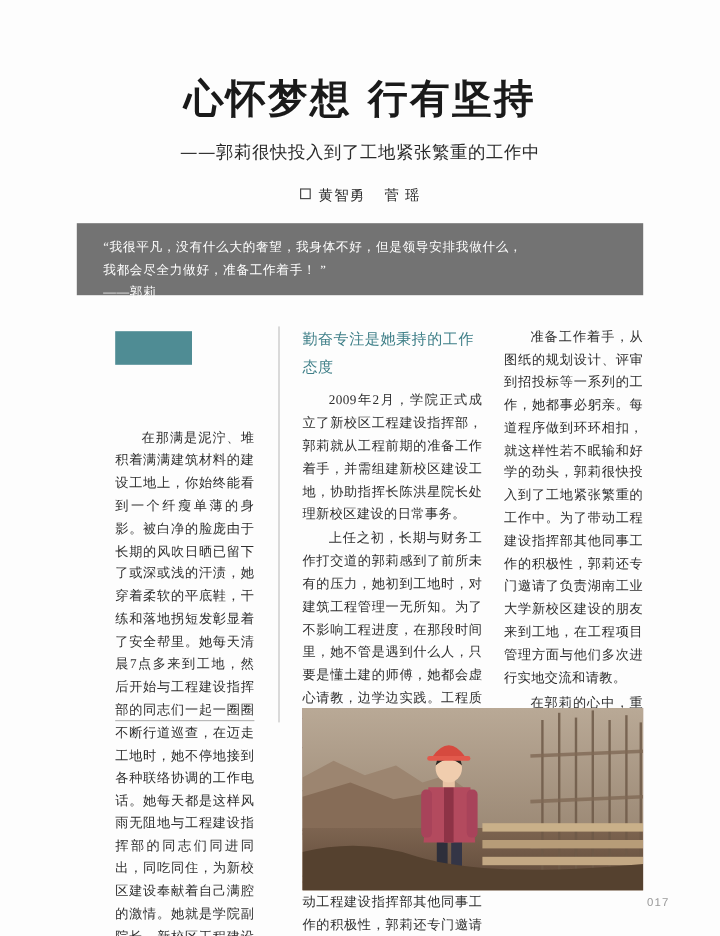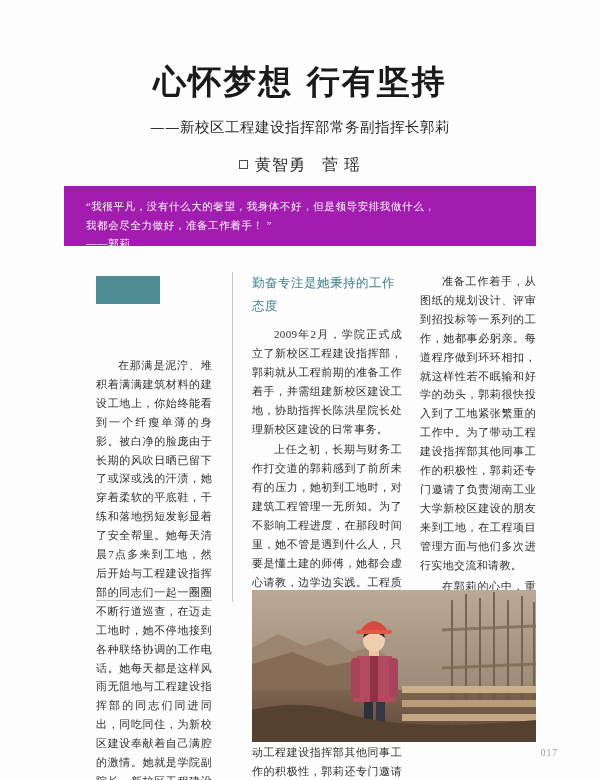--- a/index.html
+++ b/index.html
@@ -42,21 +42,21 @@
   }
   .sub-title {
     margin-top: 16px;
     font-size: 14.5px;
     letter-spacing: 0.5px;
     color: #2b2b2b;
     font-family: "DejaVu Serif", "Liberation Serif", serif;
   }
   .byline {
     margin-top: 18px;
-    font-size: 16px;
+    font-size: 12px;
     color: #2b2b2b;
     letter-spacing: 1px;
   }
   .byline .sq {
     display: inline-block;
     width: 7px;
     height: 7px;
     border: 1px solid #4a4a4a;
     margin-right: 7px;
     vertical-align: 1px;
@@ -66,21 +66,21 @@
     width: 16px;
   }
 
   
   .quote-banner {
     position: absolute;
     left: 64px;
     top: 186px;
     width: 472px;
     height: 60px;
-    background: #a21caf;
+    background: #737373;
     box-sizing: border-box;
     padding: 11px 22px 16px 22px;
   }
   .quote-line {
     font-size: 10.5px;
     color: #ffffff;
     line-height: 1.85;
     letter-spacing: 0.6px;
   }
   .quote-attrib {
@@ -173,31 +173,31 @@
   .photo svg { display: block; }
 
   
   .page-number {
     position: absolute;
     right: 42px;
     bottom: 22px;
     font-size: 9.5px;
     color: #9a9a9a;
     letter-spacing: 1px;
-    font-family: Liberation Serif, serif;
+    font-family: Liberation Sans, sans-serif;
   }
 </style>
 </head>
 <body>
 
 <div class="page">
 
   <div class="title-block">
     <div class="main-title">心怀梦想  行有坚持</div>
-    <div class="sub-title">——新校区工程建设指挥部常务副指挥长郭莉</div>
+    <div class="sub-title">——郭莉很快投入到了工地紧张繁重的工作中</div>
     <div class="byline">
       <span class="sq"></span><span>黄智勇</span><span class="gap"></span><span>菅 瑶</span>
     </div>
   </div>
 
   <div class="quote-banner">
     <div class="quote-line">“我很平凡，没有什么大的奢望，我身体不好，但是领导安排我做什么，</div>
     <div class="quote-line">我都会尽全力做好，准备工作着手！ ”</div>
     <div class="quote-attrib">——郭莉</div>
   </div>

